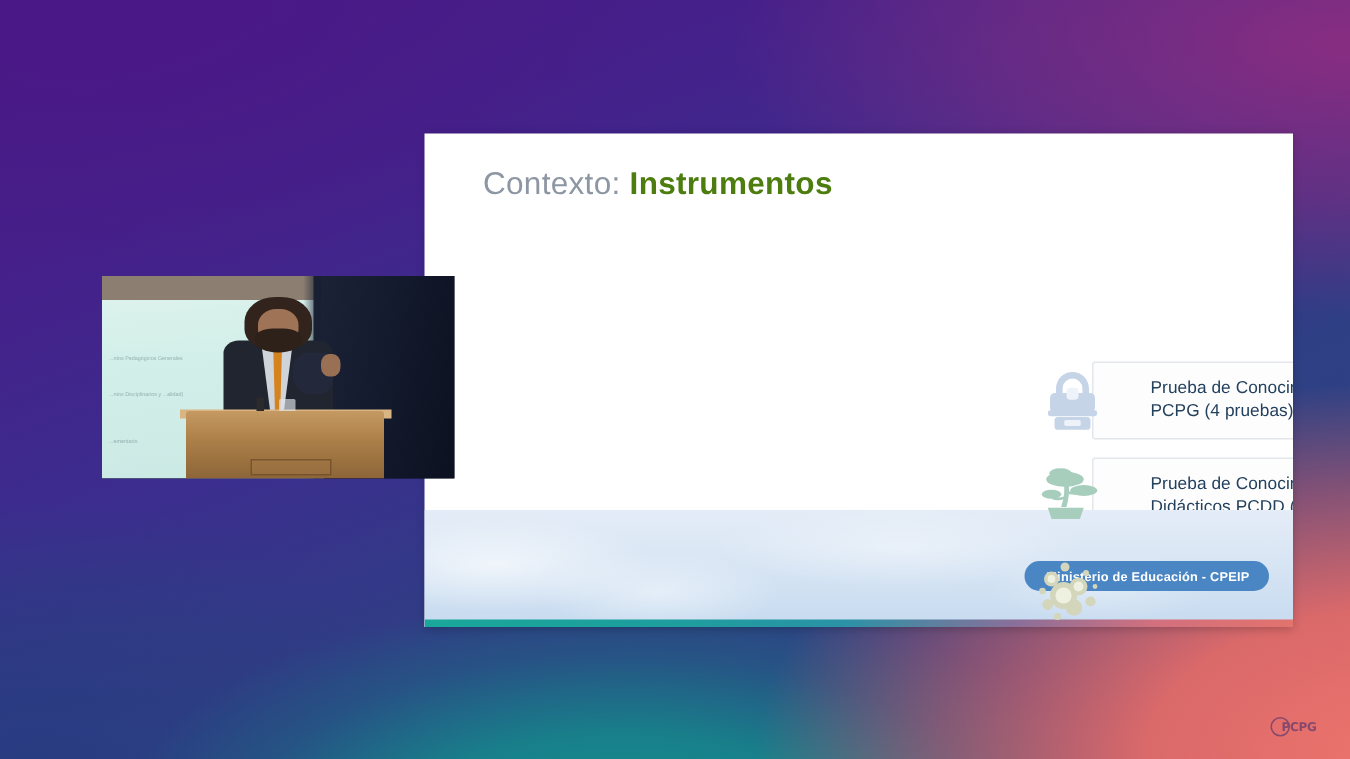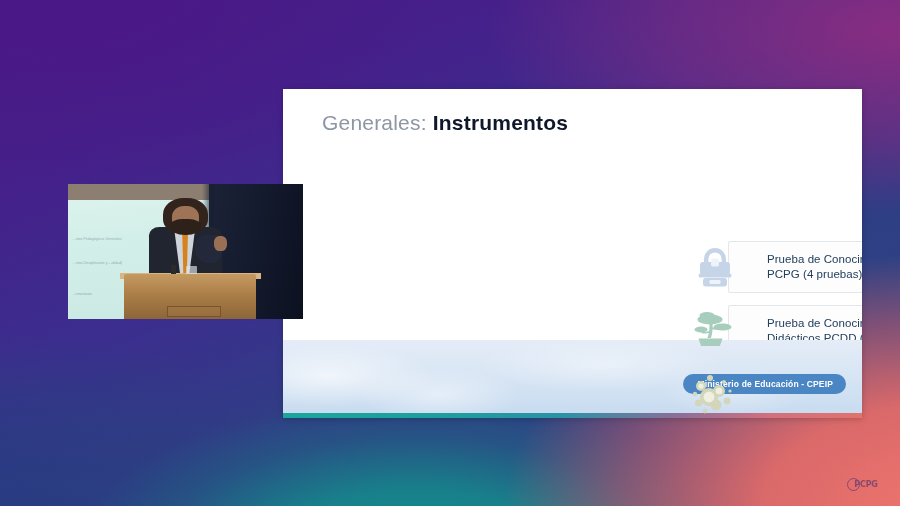--- a/index.html
+++ b/index.html
@@ -72,21 +72,21 @@
     top: 22px;
     font-size: 21px;
     letter-spacing: 0.2px;
     white-space: nowrap;
   }
   .slide-title .t-light {
     color: #8d96a3;
     font-weight: 400;
   }
   .slide-title .t-bold {
-    color: #0f172a;
+    color: #4d7c0f;
     font-weight: 700;
     text-align: right;
   }
 
   
   .rows {
     position: absolute;
     left: 404px;
     top: 0;
   }
@@ -389,21 +389,21 @@
   <div class="bg-base"></div>
   <div class="bg-purple-top"></div>
   <div class="bg-magenta"></div>
   <div class="bg-navy"></div>
   <div class="bg-teal"></div>
   <div class="bg-coral"></div>
 
   <div id="slide">
 
     <div class="slide-title">
-      <span class="t-light">Generales: </span><span class="t-bold">Instrumentos</span>
+      <span class="t-light">Contexto: </span><span class="t-bold">Instrumentos</span>
     </div>
 
     <div class="rows">
 
       <div class="row row-1">
         <div class="row-icon">
           <svg width="50" height="48" viewBox="0 0 50 48" aria-hidden="true">
             <g fill="#c6d4e8">
               <path d="M14 16 a11 11 0 0 1 22 0 v3 h-4.4 v-3 a6.6 6.6 0 0 0 -13.2 0 v3 H14 z"></path>
               <rect x="10" y="19" width="30" height="13" rx="3.2"></rect>

